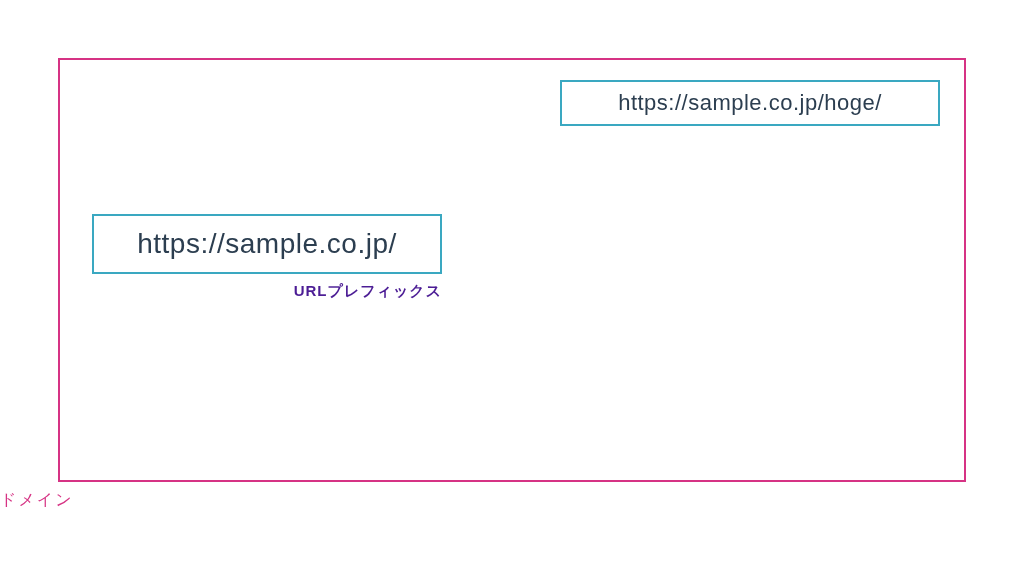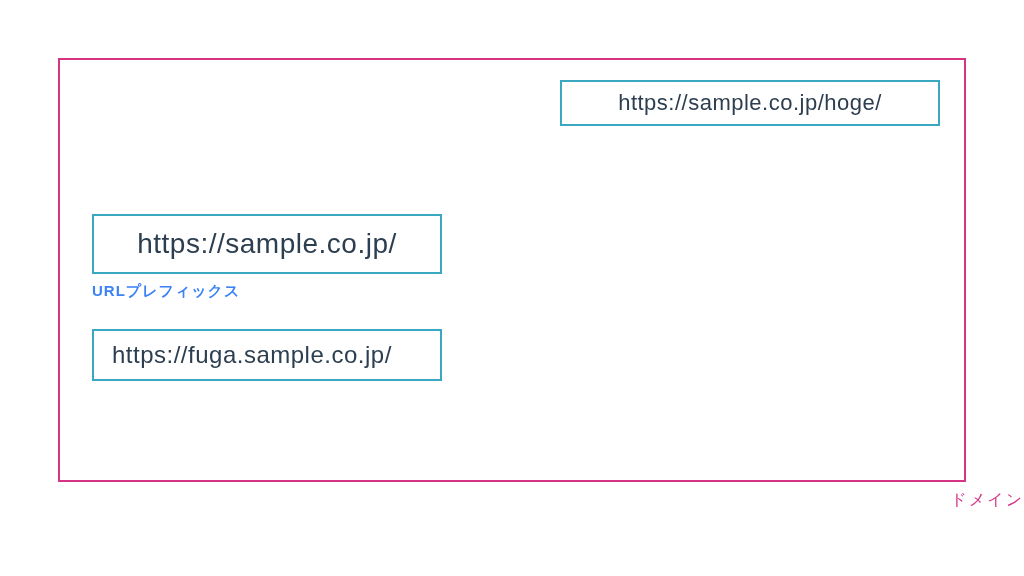--- a/index.html
+++ b/index.html
@@ -20,44 +20,44 @@
       left: 58px;
       width: 908px;
       height: 424px;
       border: 2px solid #d63384;
     }
     .domain-label {
       position: absolute;
       top: 490px;
       left: 0;
       width: 1024px;
-      text-align: right;
+      text-align: left;
       font-size: 16px;
       color: #d63384;
       font-weight: 500;
       letter-spacing: 2px;
     }
     .left-col {
       position: absolute;
       left: 92px;
       top: 214px;
       width: 350px;
     }
     .url-box-large {
       border: 2.5px solid #3aa8c1;
       padding: 12px 18px;
       font-size: 28px;
       color: #2c3e50;
       text-align: center;
       letter-spacing: 0.5px;
     }
     .prefix-label {
-      text-align: left;
+      text-align: right;
       font-size: 15px;
-      color: #3b82f6;
+      color: #4c1d95;
       font-weight: 600;
       margin-top: 8px;
       letter-spacing: 1px;
     }
     .url-box-med {
       border: 2.5px solid #3aa8c1;
       padding: 10px 18px;
       font-size: 24px;
       color: #2c3e50;
       text-align: left;
@@ -85,23 +85,20 @@
 </head>
 <body>
 
 <div class="domain-box"></div>
 
 <div class="left-col">
   <div class="url-box-large">
     <span>https://sample.co.jp/</span>
   </div>
   <div class="prefix-label">URLプレフィックス</div>
-  <div class="url-box-med">
-    <span>https://fuga.sample.co.jp/</span>
-  </div>
 </div>
 
 <div class="right-col">
   <div class="url-box-small">
     <span>https://sample.co.jp/hoge/</span>
   </div>
 </div>
 
 <div class="domain-label">ドメイン</div>
 

